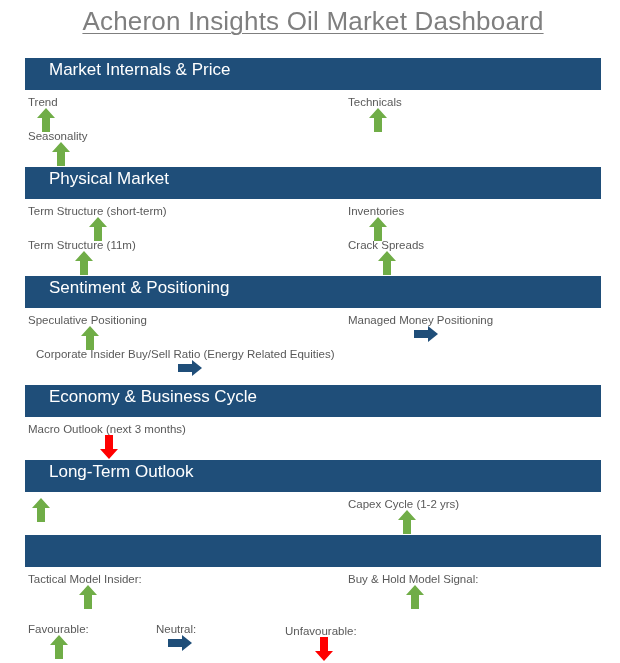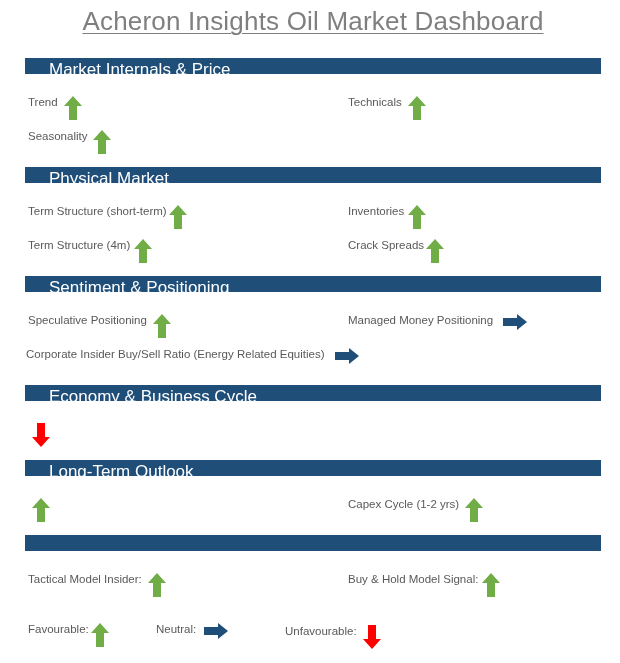--- a/index.html
+++ b/index.html
@@ -8,27 +8,27 @@
     font-family: "Liberation Sans", "DejaVu Sans", sans-serif;
     color: #595959;
   }
   .title {
     position: absolute; left: 0; top: 6px; width: 626px; text-align: center;
     font-size: 26px; color: #7f7f7f; text-decoration: underline;
     text-decoration-thickness: 1px; text-underline-offset: 3px;
     letter-spacing: 0.2px;
   }
   .bar {
-    position: absolute; left: 25px; width: 576px; height: 16px;
+    position: absolute; left: 25px; width: 576px; height: 32px;
     background: #1f4e79; color: #ffffff;
     font-size: 17px; line-height: 23px; padding-left: 24px; box-sizing: border-box;
   }
   .item {
     position: absolute; font-size: 11.5px; color: #595959;
-    display: flex; align-items: flex-start; height: 26px; white-space: nowrap;
+    display: flex; align-items: center; height: 26px; white-space: nowrap; flex-direction: column;
   }
   .item .lbl { display: inline-block; }
   .arrow { display: inline-block; margin-left: 6px; }
   .arrow svg { display: block; }
 </style>
 </head>
 <body>
 
 <div class="title">Acheron Insights Oil Market Dashboard</div>
 
@@ -69,21 +69,21 @@
 </div>
 <div class="item" style="left:348px;top:205px">
   <span class="lbl">Inventories</span>
   <span class="arrow" style="margin-left:4px">
       <svg width="18" height="24" viewBox="0 0 18 24">
         <polygon points="9,0 18,10 13,10 13,24 5,24 5,10 0,10" fill="#70ad47"></polygon>
       </svg>
     </span>
 </div>
 <div class="item" style="left:28px;top:239px">
-  <span class="lbl">Term Structure (4m)</span>
+  <span class="lbl">Term Structure (11m)</span>
   <span class="arrow" style="margin-left:4px">
       <svg width="18" height="24" viewBox="0 0 18 24">
         <polygon points="9,0 18,10 13,10 13,24 5,24 5,10 0,10" fill="#70ad47"></polygon>
       </svg>
     </span>
 </div>
 <div class="item" style="left:348px;top:239px">
   <span class="lbl">Crack Spreads</span>
   <span class="arrow" style="margin-left:2px">
       <svg width="18" height="24" viewBox="0 0 18 24">
@@ -102,31 +102,32 @@
     </span>
 </div>
 <div class="item" style="left:348px;top:314px">
   <span class="lbl">Managed Money Positioning</span>
   <span class="arrow" style="margin-left:10px">
       <svg width="24" height="16" viewBox="0 0 24 16">
         <polygon points="0,4 14,4 14,0 24,8 14,16 14,12 0,12" fill="#1f4e79"></polygon>
       </svg>
     </span>
 </div>
-<div class="item" style="left:26px;top:348px">
+<div class="item" style="left:36px;top:348px">
   <span class="lbl">Corporate Insider Buy/Sell Ratio (Energy Related Equities)</span>
   <span class="arrow" style="margin-left:10px">
       <svg width="24" height="16" viewBox="0 0 24 16">
         <polygon points="0,4 14,4 14,0 24,8 14,16 14,12 0,12" fill="#1f4e79"></polygon>
       </svg>
     </span>
 </div>
 
 <div class="bar" style="top:385px">Economy &amp; Business Cycle</div>
 <div class="item" style="left:28px;top:423px">
+  <span class="lbl">Macro Outlook (next 3 months)</span>
   <span class="arrow" style="margin-left:4px">
       <svg width="18" height="24" viewBox="0 0 18 24">
         <polygon points="5,0 13,0 13,14 18,14 9,24 0,14 5,14" fill="#ff0000"></polygon>
       </svg>
     </span>
 </div>
 
 <div class="bar" style="top:460px">Long-Term Outlook</div>
 <div class="item" style="left:28px;top:498px">
   <span class="arrow" style="margin-left:4px">

